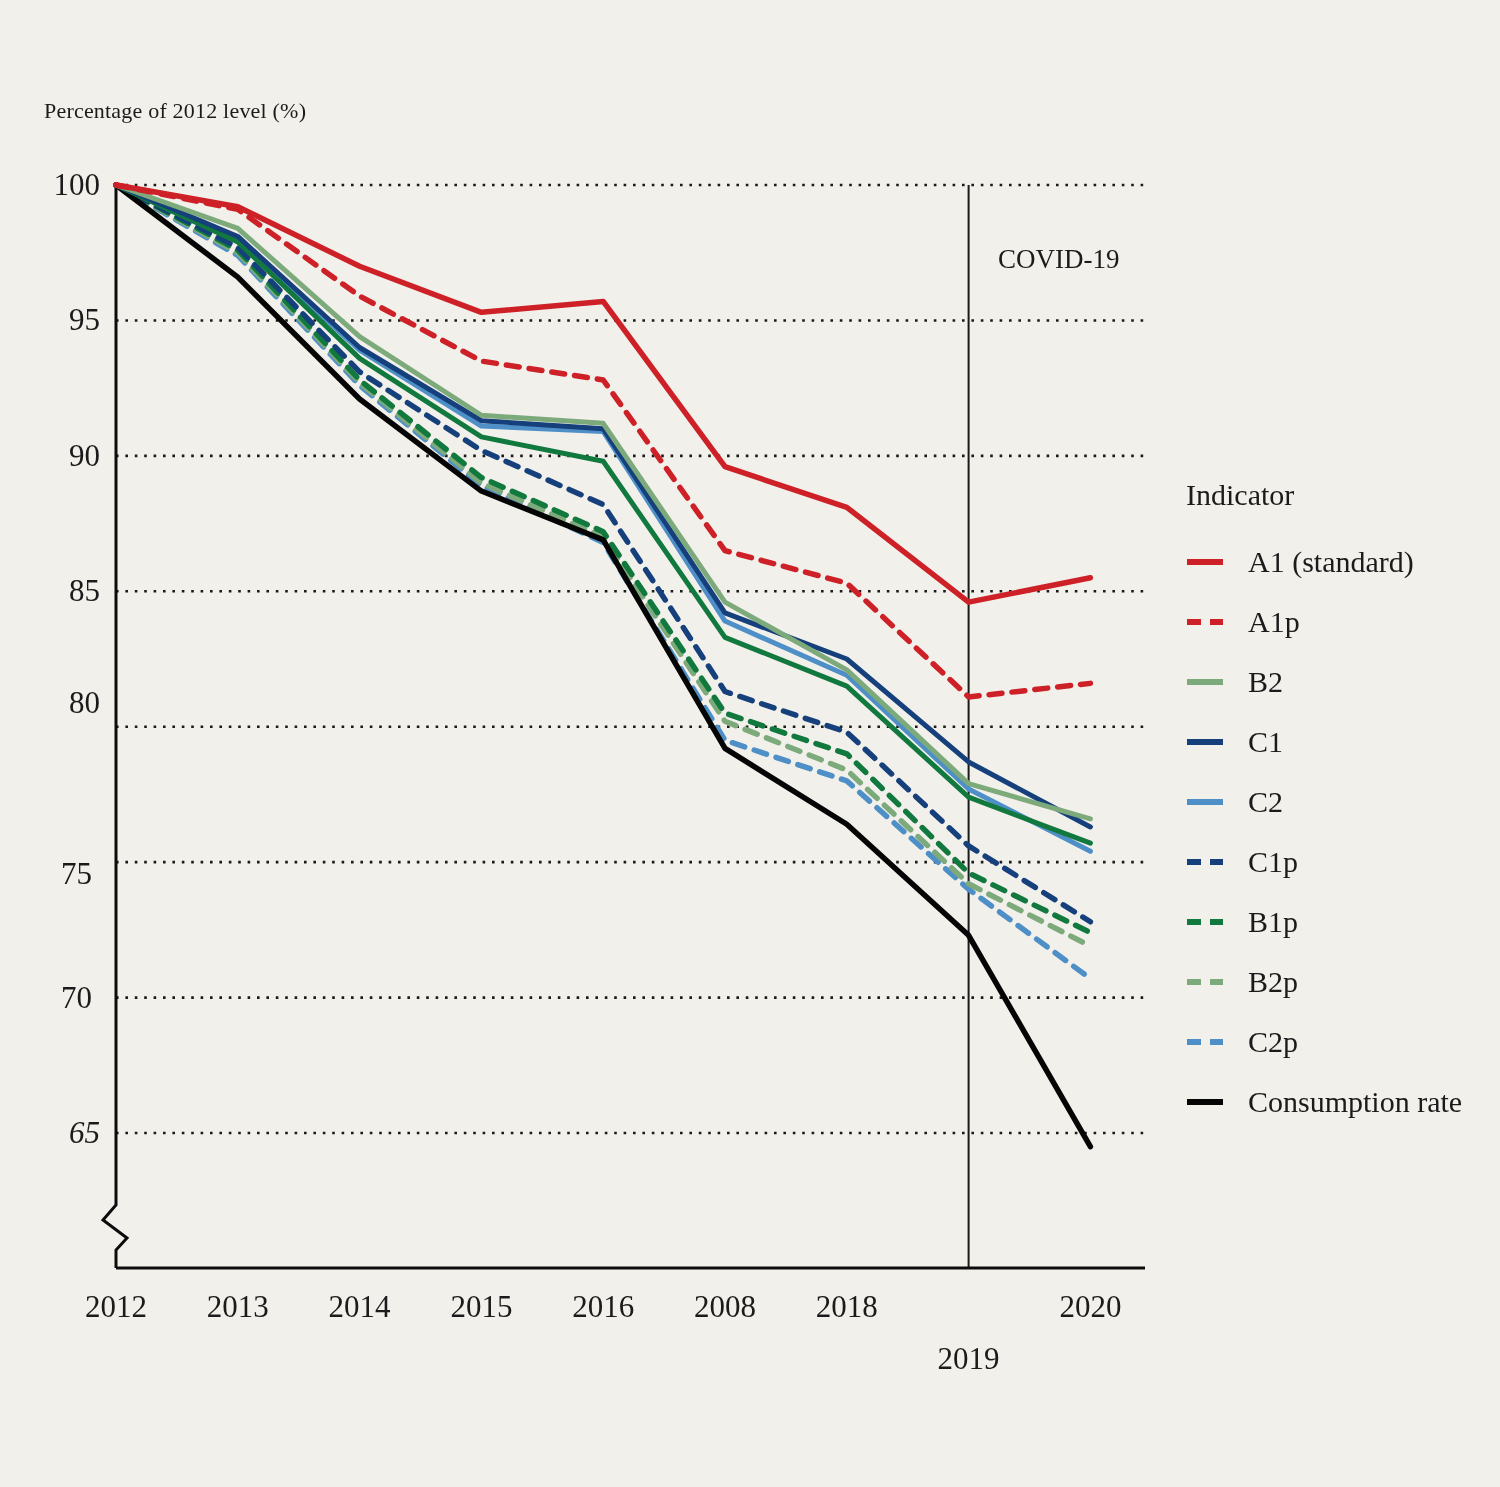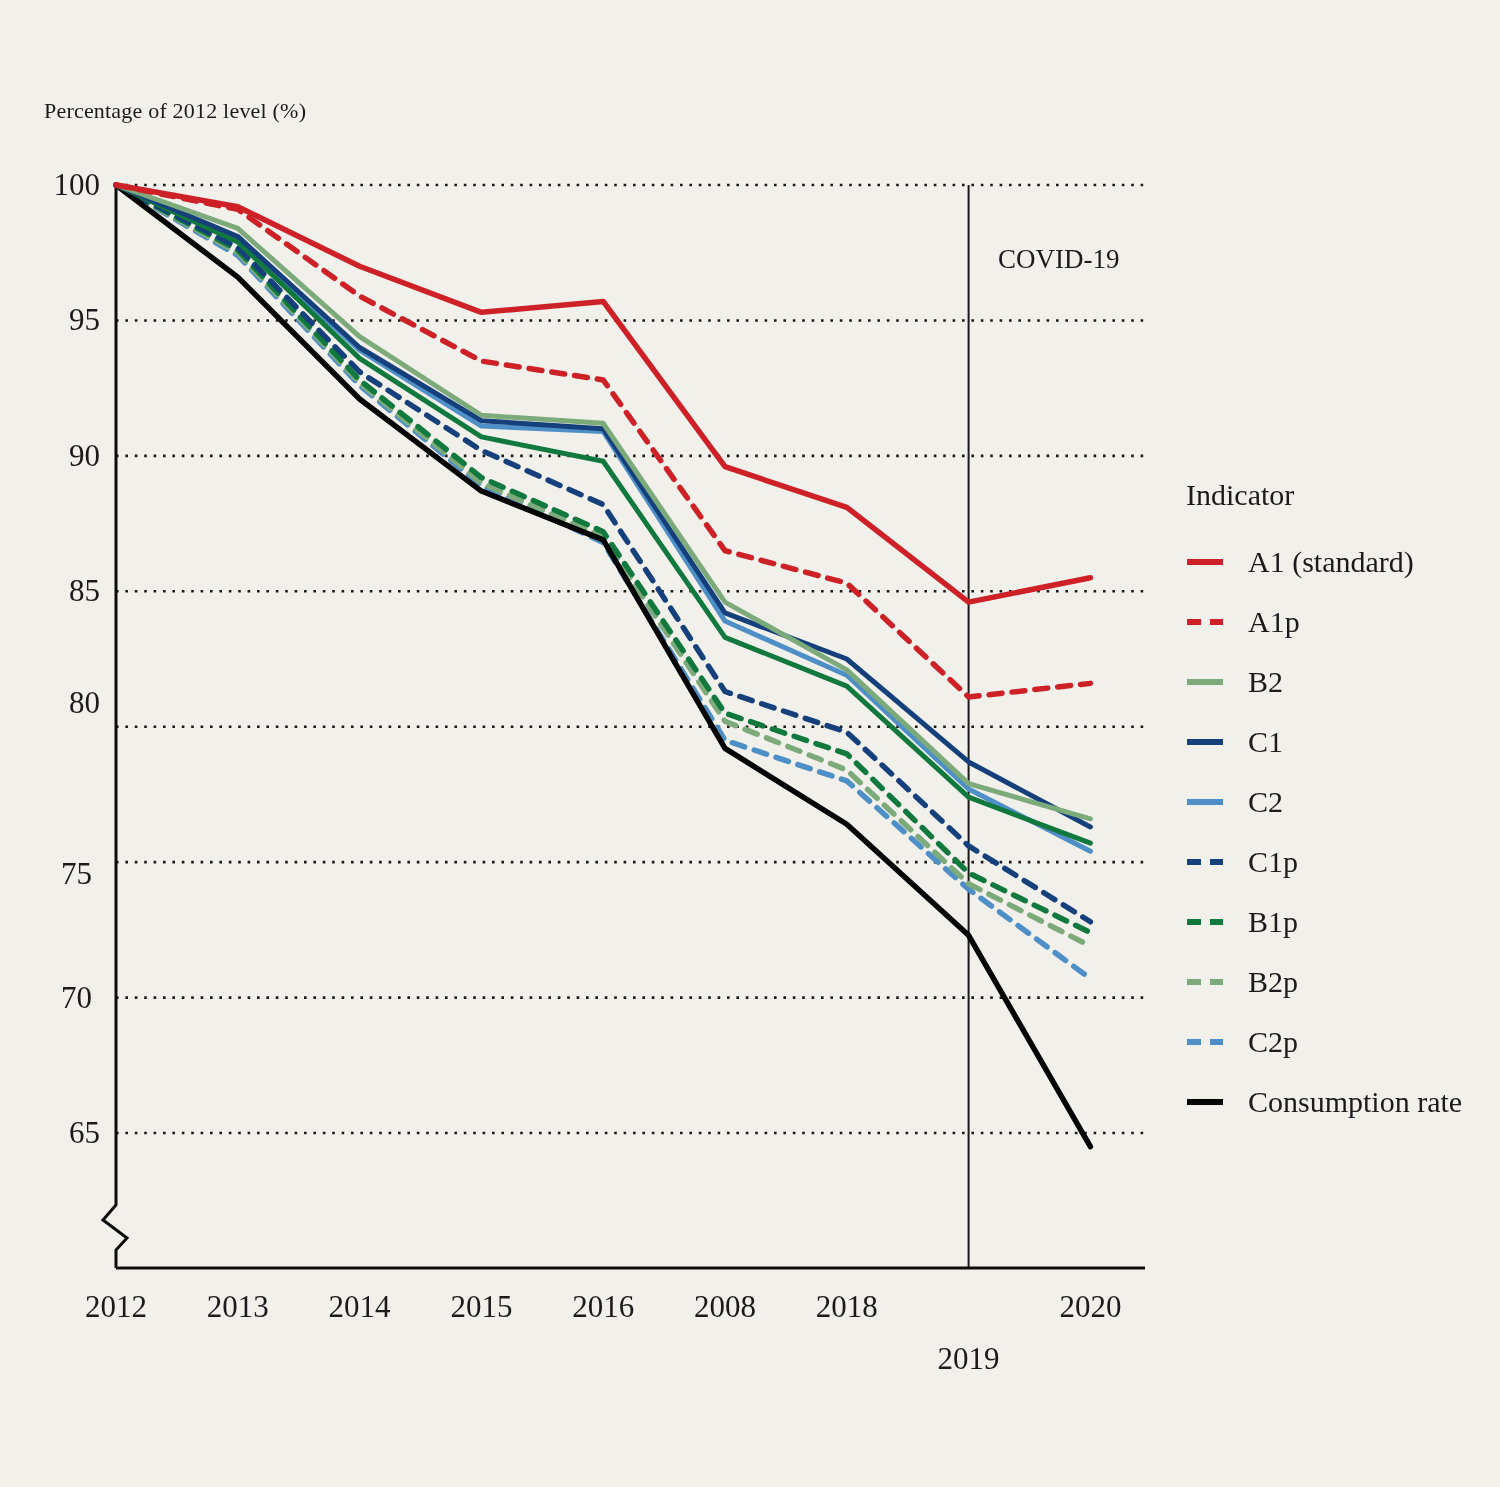--- a/index.html
+++ b/index.html
@@ -71,21 +71,21 @@
   <div class="chart-title">Percentage of 2012 level (%)</div>
 
   <div id="yticks">
       <div class="ytick" style="left: 36px; top: 166px;">100</div>
       <div class="ytick" style="left: 36px; top: 301.43px;">95</div>
       <div class="ytick" style="left: 36px; top: 436.86px; text-align: right;">90</div>
       <div class="ytick" style="left: 36px; top: 572.29px;">85</div>
       <div class="ytick" style="left: 36px; top: 684px;">80</div>
       <div class="ytick" style="left: 28px; top: 843.15px; margin-top: 12px;">75</div>
       <div class="ytick" style="left: 28px; top: 978.58px;">70</div>
-      <div class="ytick" style="left: 36px; top: 1114.01px;">65</div>
+      <div class="ytick" style="left: 36px; top: 1114.01px; font-style: italic;">65</div>
     </div>
   <div id="xticks">
       <div class="xtick" style="left: 55px; top: 1288px;">2012</div>
       <div class="xtick" style="left: 176.8px; top: 1288px;">2013</div>
       <div class="xtick" style="left: 298.6px; top: 1288px;">2014</div>
       <div class="xtick" style="left: 420.4px; top: 1288px;">2015</div>
       <div class="xtick" style="left: 542.2px; top: 1288px;">2016</div>
       <div class="xtick" style="left: 664px; top: 1288px;">2008</div>
       <div class="xtick" style="left: 785.8px; top: 1288px;">2018</div>
       <div class="xtick" style="left: 907.6px; top: 1340px;">2019</div>

